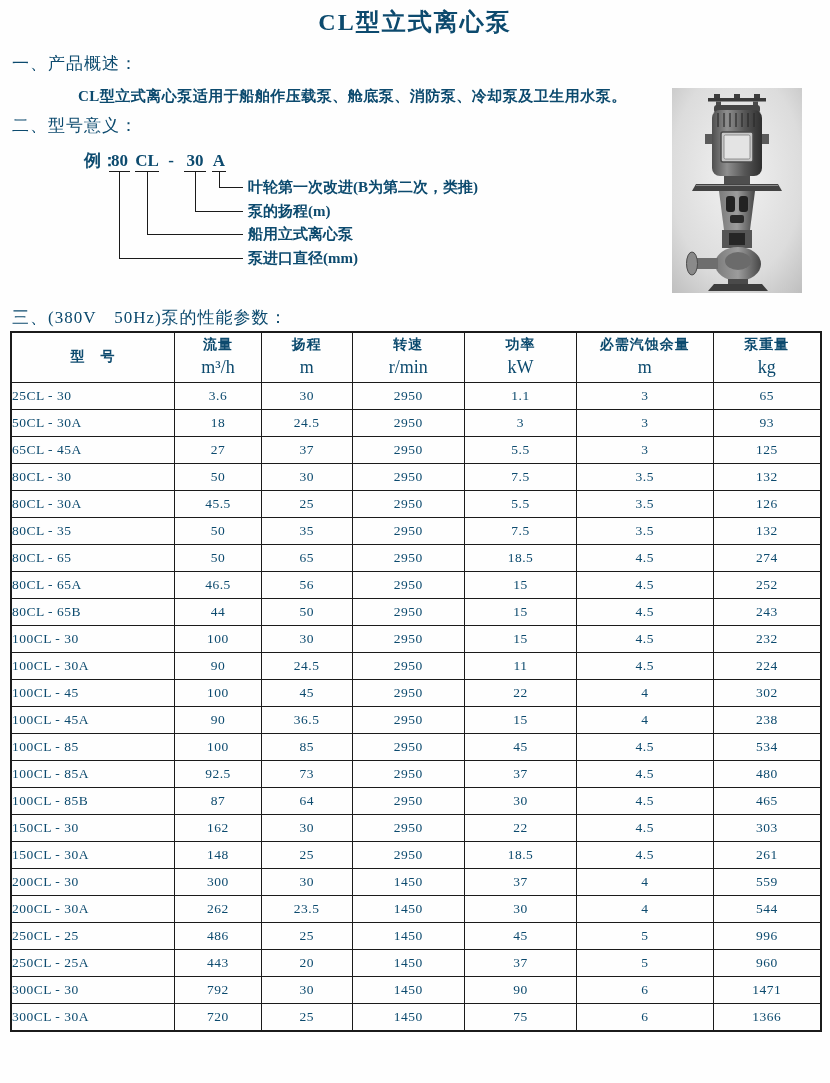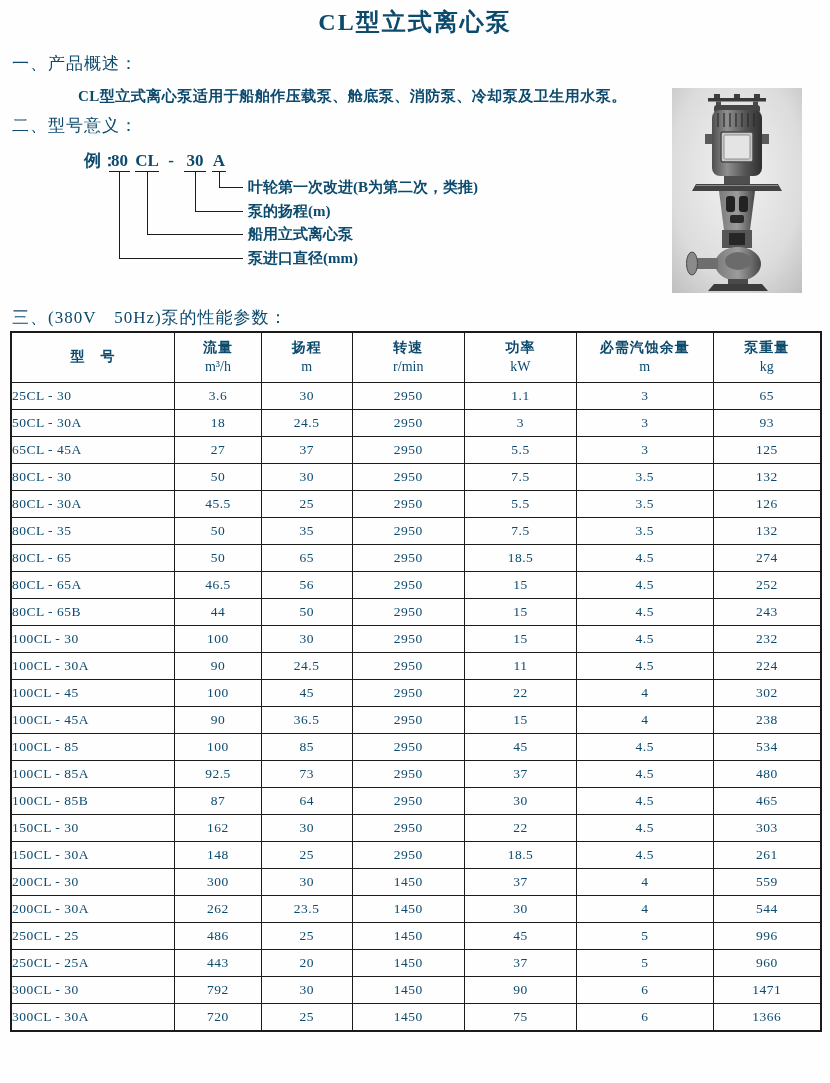--- a/index.html
+++ b/index.html
@@ -41,21 +41,21 @@
   #callout-3{top:248px;}
   
   .photo{position:absolute;left:672px;top:88px;width:130px;height:205px;}
   
   .tbl-wrap{position:absolute;left:10px;top:331px;width:812px;}
   table{border-collapse:collapse;width:100%;table-layout:fixed;}
   table,th,td{border:1.6px solid #1b1b1b;}
   table{border-width:2.5px;}
   th{height:49px;font-size:14px;font-weight:600;padding:0;vertical-align:middle;}
   .h-label{line-height:1.35;letter-spacing:1px;}
-  .h-unit{line-height:1.35;font-size:14px;font-weight:500;letter-spacing:0;}
+  .h-unit{line-height:1.35;font-size:18px;font-weight:500;letter-spacing:0;}
   td{height:26px;padding:0;font-size:13.5px;text-align:center;line-height:26px;letter-spacing:.5px;}
   td.model{text-align:left;padding-left:0;}
   col.c1{width:20.2%}col.c2{width:10.7%}col.c3{width:11.2%}col.c4{width:13.9%}
   col.c5{width:13.8%}col.c6{width:16.9%}col.c7{width:13.3%}
 </style>
 </head>
 <body>
 
 <div id="page">
 

